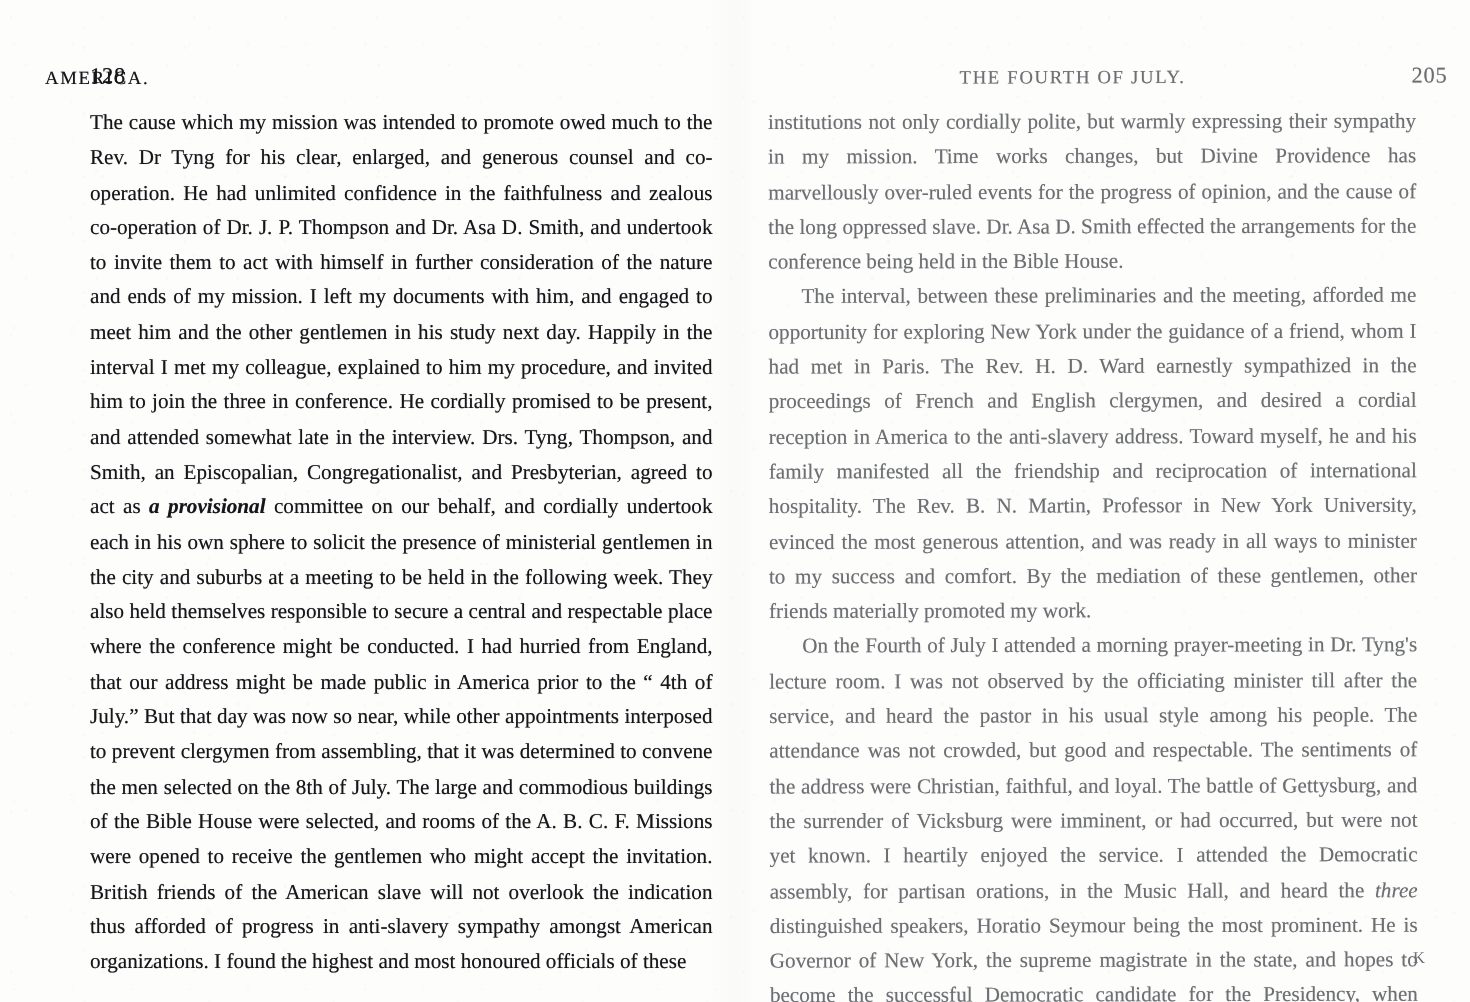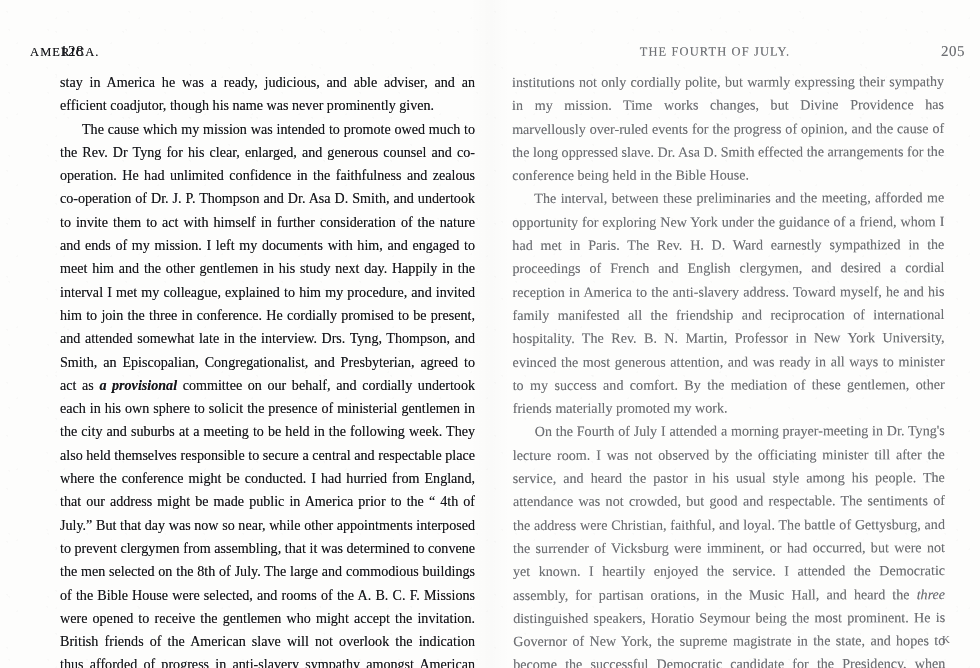--- a/index.html
+++ b/index.html
@@ -146,21 +146,20 @@
   <div class="paper-noise"></div>
   <div class="gutter-shade"></div>
 
   <div class="leaf leaf-left">
 
     <div class="folio ink-dark">128</div>
 
     <div class="running-head ink-dark">AMERICA.</div>
 
     <div class="column ink-dark">
-      <p>stay in America he was a ready, judicious, and able adviser, and an efficient coadjutor, though his name was never prominently given.</p>
       <p>The cause which my mission was intended to promote owed much to the Rev. Dr Tyng for his clear, enlarged, and generous counsel and co-operation. He had unlimited confidence in the faithfulness and zealous co-operation of Dr. J. P. Thompson and Dr. Asa D. Smith, and undertook to invite them to act with himself in further consideration of the nature and ends of my mission. I left my documents with him, and engaged to meet him and the other gentlemen in his study next day. Happily in the interval I met my colleague, explained to him my procedure, and invited him to join the three in conference. He cordially promised to be present, and attended somewhat late in the interview. Drs. Tyng, Thompson, and Smith, an Episcopalian, Congregationalist, and Presbyterian, agreed to act as <span class="word-bold">a provisional</span> committee on our behalf, and cordially undertook each in his own sphere to solicit the presence of ministerial gentlemen in the city and suburbs at a meeting to be held in the following week. They also held themselves responsible to secure a central and respectable place where the conference might be conducted. I had hurried from England, that our address might be made public in America prior to the “ 4th of July.” But that day was now so near, while other appointments interposed to prevent clergymen from assembling, that it was determined to convene the men selected on the 8th of July. The large and commodious buildings of the Bible House were selected, and rooms of the A. B. C. F. Missions were opened to receive the gentlemen who might accept the invitation. British friends of the American slave will not overlook the indication thus afforded of progress in anti-slavery sympathy amongst American organizations. I found the highest and most honoured officials of these</p>
     </div>
   </div>
 
   <div class="leaf leaf-right">
 
     <div class="running-head ink-faded">THE FOURTH OF JULY.</div>
 
     <div class="folio ink-faded">205</div>
 

